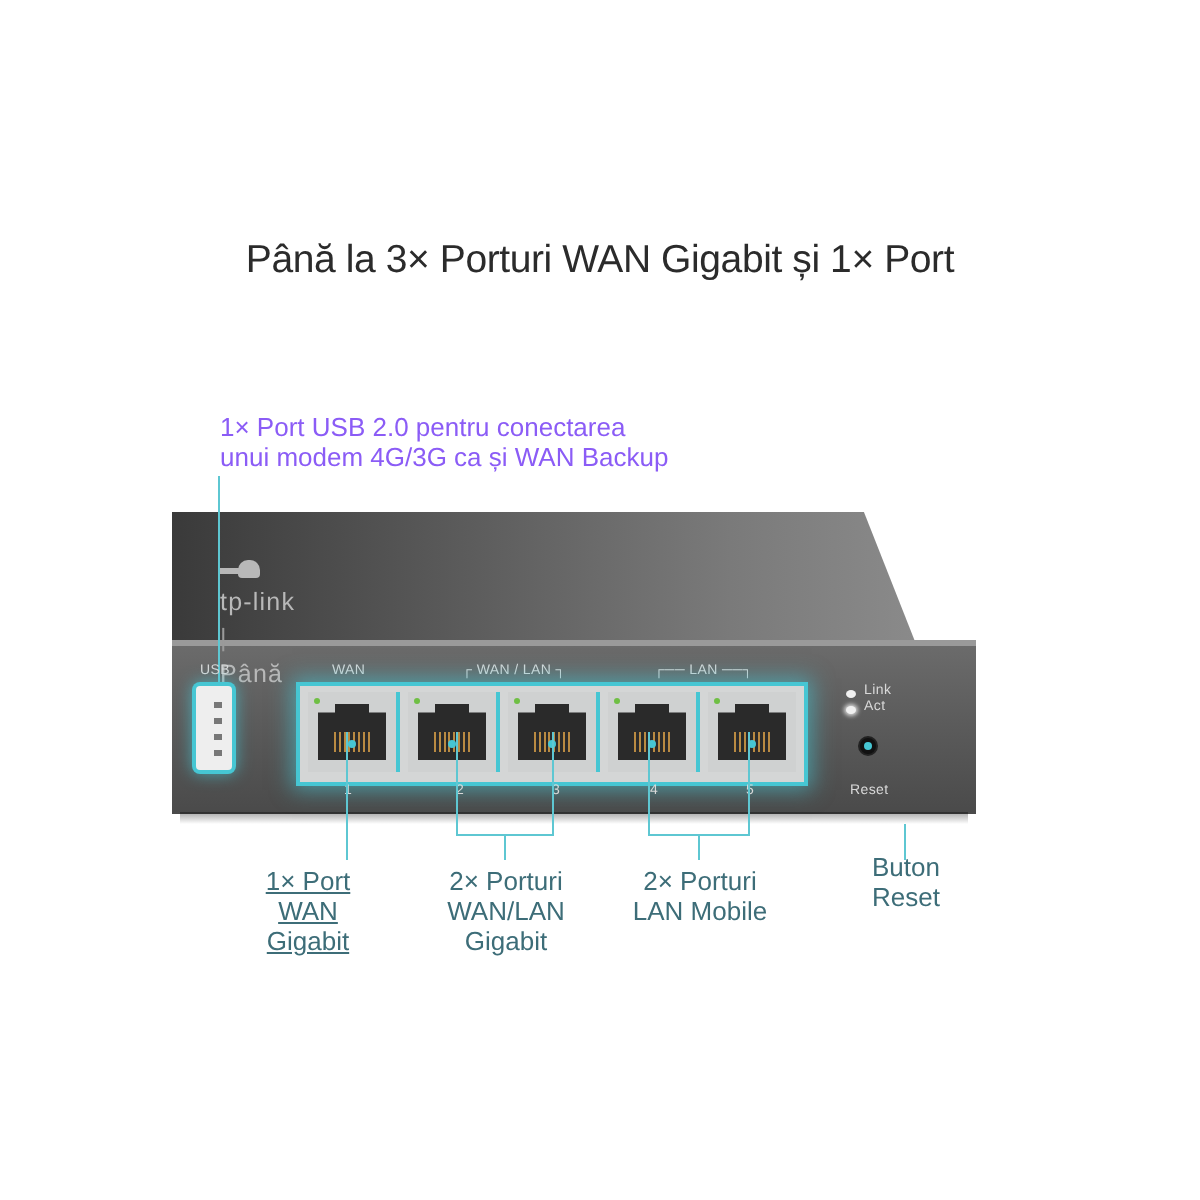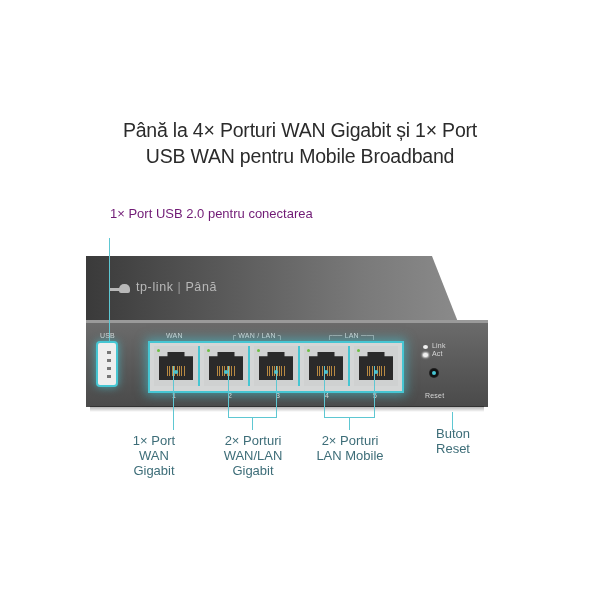--- a/index.html
+++ b/index.html
@@ -5,21 +5,21 @@
     html, body { margin:0; padding:0; }
     body {
       width:600px; height:600px; background:#ffffff; position:relative; overflow:hidden;
       font-family: "Liberation Sans", "DejaVu Sans", sans-serif;
     }
     .title {
       position:absolute; left:0; top:117px; width:600px; text-align:center;
       font-size:19.5px; line-height:26px; color:#2b2b2b; font-weight:normal; letter-spacing:-0.2px;
     }
     .usb-note {
-      position:absolute; left:110px; top:206px; font-size:13px; line-height:15px; color:#701a75;
+      position:absolute; left:110px; top:206px; font-size:13px; line-height:15px; color:#8b5cf6;
     }
     .vline { position:absolute; width:1px; background:#5ec7d2; }
     .hline { position:absolute; height:1px; background:#5ec7d2; }
     
     .dev-top {
       position:absolute; left:86px; top:256px; width:372px; height:66px;
       background:linear-gradient(90deg,#3a3a3a 0%,#5c5c5c 40%,#7a7a7a 75%,#8a8a8a 100%);
       clip-path: polygon(0 0, 93% 0, 100% 100%, 0 100%);
     }
     .dev-top-edge {
@@ -28,21 +28,21 @@
     .dev-front {
       position:absolute; left:86px; top:323px; width:402px; height:84px;
       background:linear-gradient(180deg,#6b6b6b 0%,#5a5a5a 50%,#4a4a4a 100%);
     }
     .dev-shadow {
       position:absolute; left:90px; top:406px; width:394px; height:6px;
       background:linear-gradient(180deg,rgba(0,0,0,0.35),rgba(0,0,0,0));
     }
     .logo {
       position:absolute; left:110px; top:280px; color:#b8b8b8; font-size:12.5px; letter-spacing:0.6px;
-      display:flex; align-items:flex-end; gap:4px;
+      display:flex; align-items:flex-start; gap:4px;flex-direction:column;
     }
     .logo-mark { width:22px; height:10px; position:relative; }
     .logo-mark:before { content:""; position:absolute; left:0; top:4px; width:12px; height:3px; background:#b8b8b8; }
     .logo-mark:after { content:""; position:absolute; left:9px; top:0; width:11px; height:9px; border-radius:5px 5px 2px 2px; background:#b8b8b8; }
     .label-sm { position:absolute; font-size:7px; color:#d8d8d8; letter-spacing:0.2px; }
     .usb-port {
       position:absolute; left:98px; top:343px; width:18px; height:42px; background:#eeeeee;
       border-radius:2px; box-shadow:0 0 0 2px #46c6d3, 0 0 8px 2px rgba(70,198,211,0.7);
     }
     .usb-dot { position:absolute; left:9px; width:4px; height:3px; background:#777; }
@@ -63,26 +63,26 @@
     .port-dot { position:absolute; left:20px; top:24px; width:4px; height:4px; border-radius:50%; background:#46c6d3; }
     .reset-hole { position:absolute; left:430px; top:369px; width:8px; height:8px; border-radius:50%; background:#111; box-shadow:0 0 0 1px #222; }
     .reset-hole:after { content:""; position:absolute; left:2px; top:2px; width:4px; height:4px; border-radius:50%; background:#46c6d3; }
     .callout { position:absolute; text-align:center; font-size:13px; line-height:15px; color:#3d6d78; }
     .led-ind { position:absolute; width:5px; height:4px; border-radius:50%; background:#f0f0f0; }
   </style>
 </head>
 <body>
 
 <div class="title">
-  <div>Până la 4× Porturi WAN Gigabit și 1× Port</div>
-  <div>USB WAN pentru Mobile Broadband</div>
+  <div>Până la 3× Porturi WAN Gigabit și 1× Port</div>
 </div>
 
 <div class="usb-note">
   <div>1× Port USB 2.0 pentru conectarea</div>
+  <div>unui modem 4G/3G ca și WAN Backup</div>
 </div>
 <div class="vline" style="left:109px; top:238px; height:110px;"></div>
 
 <div>
   <div class="dev-top"></div>
   <div class="dev-top-edge"></div>
   <div class="dev-front"></div>
   <div class="dev-shadow"></div>
   <div class="vline" style="left:109px; top:256px; height:92px;"></div>
 
@@ -162,21 +162,21 @@
 <div class="vline" style="left:228px; top:366px; height:51px;"></div>
 <div class="vline" style="left:276px; top:366px; height:51px;"></div>
 <div class="hline" style="left:228px; top:417px; width:49px;"></div>
 <div class="vline" style="left:252px; top:417px; height:13px;"></div>
 <div class="vline" style="left:324px; top:366px; height:51px;"></div>
 <div class="vline" style="left:374px; top:366px; height:51px;"></div>
 <div class="hline" style="left:324px; top:417px; width:51px;"></div>
 <div class="vline" style="left:349px; top:417px; height:13px;"></div>
 <div class="vline" style="left:452px; top:412px; height:18px;"></div>
 
-<div class="callout" style="left:118px; top:433px; width:72px;">
+<div class="callout" style="left:118px; top:433px; width:72px;text-decoration:underline;">
   <div>1× Port</div>
   <div>WAN</div>
   <div>Gigabit</div>
 </div>
 <div class="callout" style="left:212px; top:433px; width:82px;">
   <div>2× Porturi</div>
   <div>WAN/LAN</div>
   <div>Gigabit</div>
 </div>
 <div class="callout" style="left:306px; top:433px; width:88px;">

